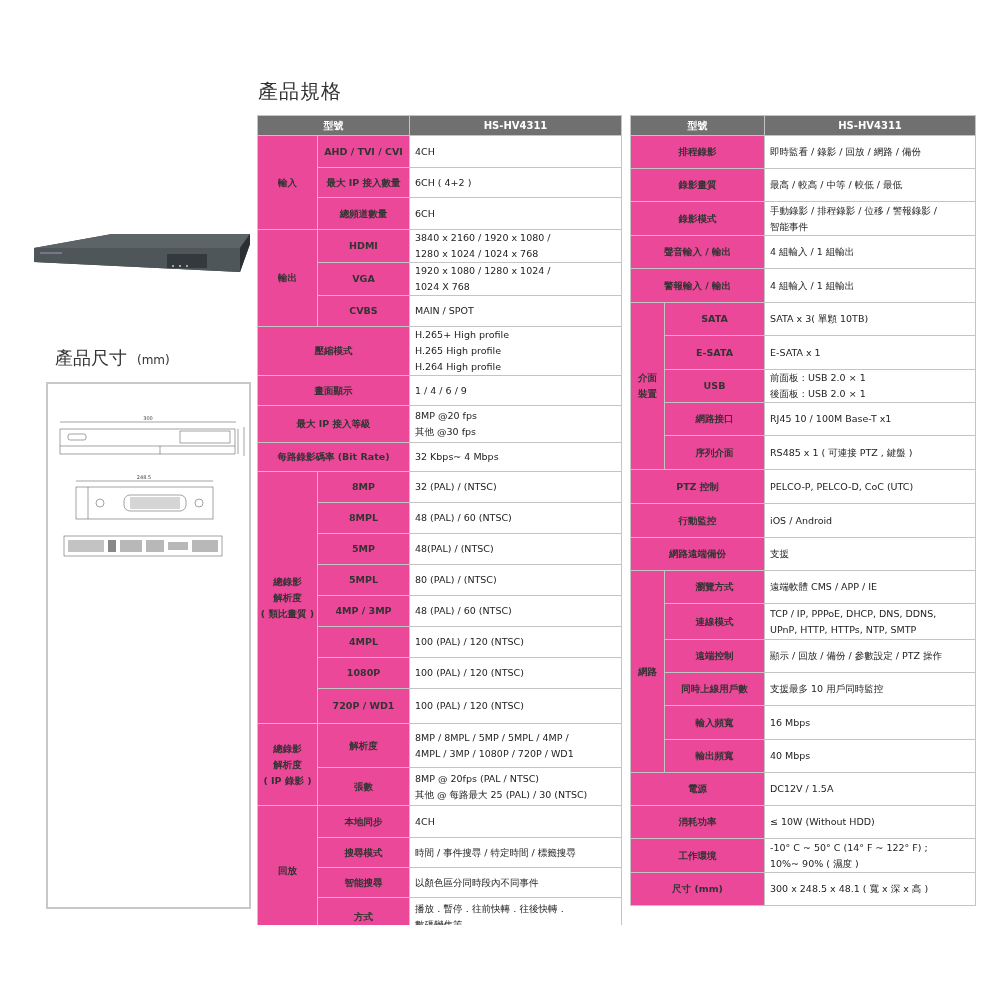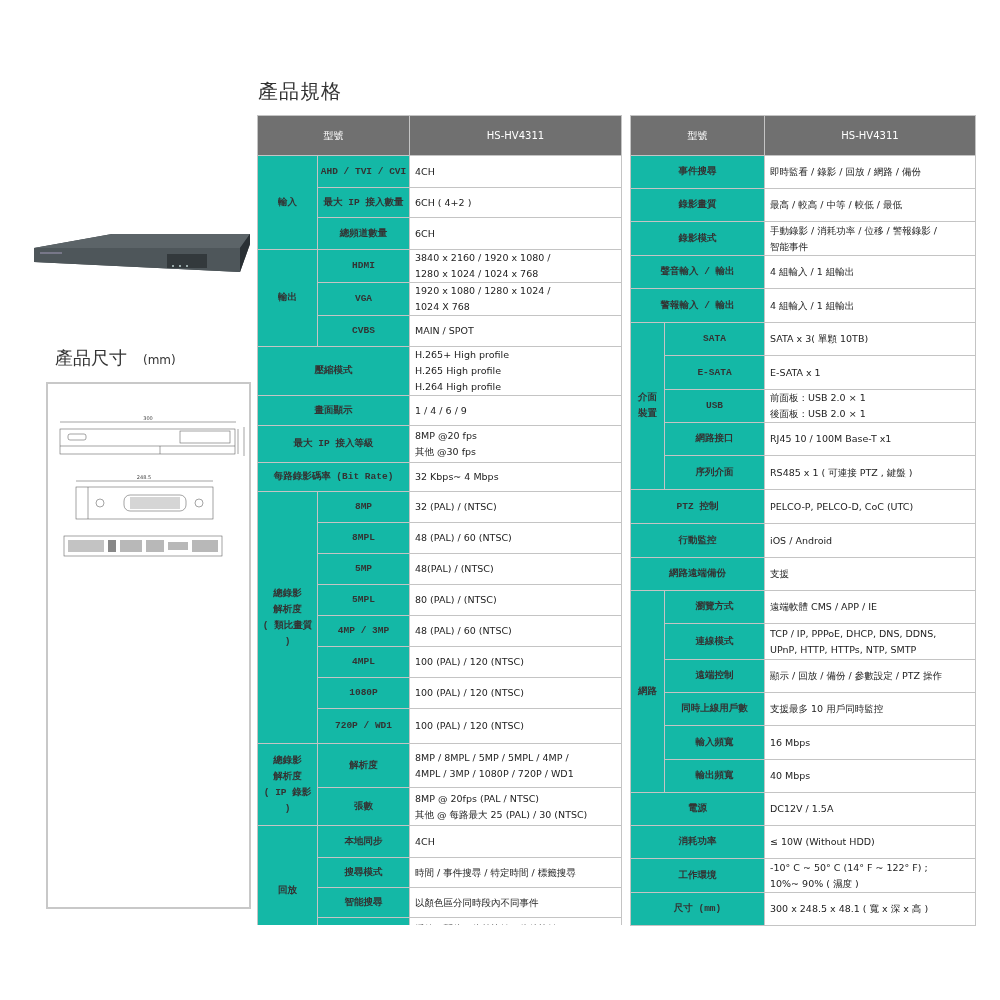--- a/index.html
+++ b/index.html
@@ -1,34 +1,34 @@
 <!DOCTYPE html>
 <html><head>
 <meta charset="utf-8">
 <style>
   * { box-sizing: border-box; margin: 0; padding: 0; }
   html, body { width: 1000px; height: 1000px; background: #ffffff; overflow: hidden; }
   body { position: relative; font-family: "DejaVu Sans", "Liberation Sans", sans-serif; color: #222; }
 
   .page-title { position: absolute; left: 258px; top: 78px; font-size: 20px; color: #333; letter-spacing: 1px; font-weight: normal; }
   .dim-title { position: absolute; left: 55px; top: 346px; font-size: 18px; color: #333; }
-  .dim-title .unit { font-size: 12px; margin-left: 16px; }
+  .dim-title .unit { font-size: 12px; margin-left: 10px; }
 
   
   .product-photo { position: absolute; left: 32px; top: 232px; width: 220px; height: 50px; }
 
   
   .dim-box { position: absolute; left: 46px; top: 382px; width: 205px; height: 527px; border: 2px solid #c8c8c8; background: #fff; }
   .dim-drawing { position: absolute; left: 0; top: 0; width: 201px; height: 180px; }
 
   
   table.spec { position: absolute; border-collapse: collapse; table-layout: fixed; font-size: 9.5px; }
   table.spec td, table.spec th { border: 1px solid #c4c4c4; line-height: 16px; vertical-align: middle; }
-  table.spec th { background: #707070; color: #fff; font-weight: normal; height: 40px; text-align: center; font-size: 10px; }
-  table.spec td.lbl { background: #14b8a6; text-align: center; font-weight: bold; color: #333; padding: 0 2px; font-family: Liberation Mono, monospace; }
+  table.spec th { background: #707070; color: #fff; font-weight: bold; height: 20px; text-align: center; font-size: 10px; }
+  table.spec td.lbl { background: #ec4899; text-align: center; font-weight: bold; color: #333; padding: 0 2px; }
   table.spec td.val { background: #fff; text-align: left; padding: 0 5px; color: #222; white-space: pre-line; }
 
   #left-table { left: 257px; top: 115px; width: 364px; }
   #right-table { left: 630px; top: 115px; width: 345px; }
 
   .left-clip { position: absolute; left: 250px; top: 100px; width: 380px; height: 825px; overflow: hidden; }
   .left-clip table.spec { left: 7px; top: 15px; }
 </style>
 </head>
 <body>
@@ -227,30 +227,30 @@
       <col style="width:34px">
       <col style="width:100px">
       <col style="width:211px">
     </colgroup>
   <tbody>
       <tr>
     <th colspan="2">型號</th>
     <th>HS-HV4311</th>
   </tr>
   <tr style="height:33px">
-    <td class="lbl" colspan="2">事件搜尋</td>
+    <td class="lbl" colspan="2">排程錄影</td>
     <td class="val">即時監看 / 錄影 / 回放 / 網路 / 備份</td>
   </tr>
   <tr style="height:33px">
     <td class="lbl" colspan="2">錄影畫質</td>
     <td class="val">最高 / 較高 / 中等 / 較低 / 最低</td>
   </tr>
   <tr style="height:34px">
     <td class="lbl" colspan="2">錄影模式</td>
-    <td class="val">手動錄影 / 消耗功率 / 位移 / 警報錄影 /
+    <td class="val">手動錄影 / 排程錄影 / 位移 / 警報錄影 /
 智能事件</td>
   </tr>
   <tr style="height:33px">
     <td class="lbl" colspan="2">聲音輸入 / 輸出</td>
     <td class="val">4 組輸入 / 1 組輸出</td>
   </tr>
   <tr style="height:34px">
     <td class="lbl" colspan="2">警報輸入 / 輸出</td>
     <td class="val">4 組輸入 / 1 組輸出</td>
   </tr>

